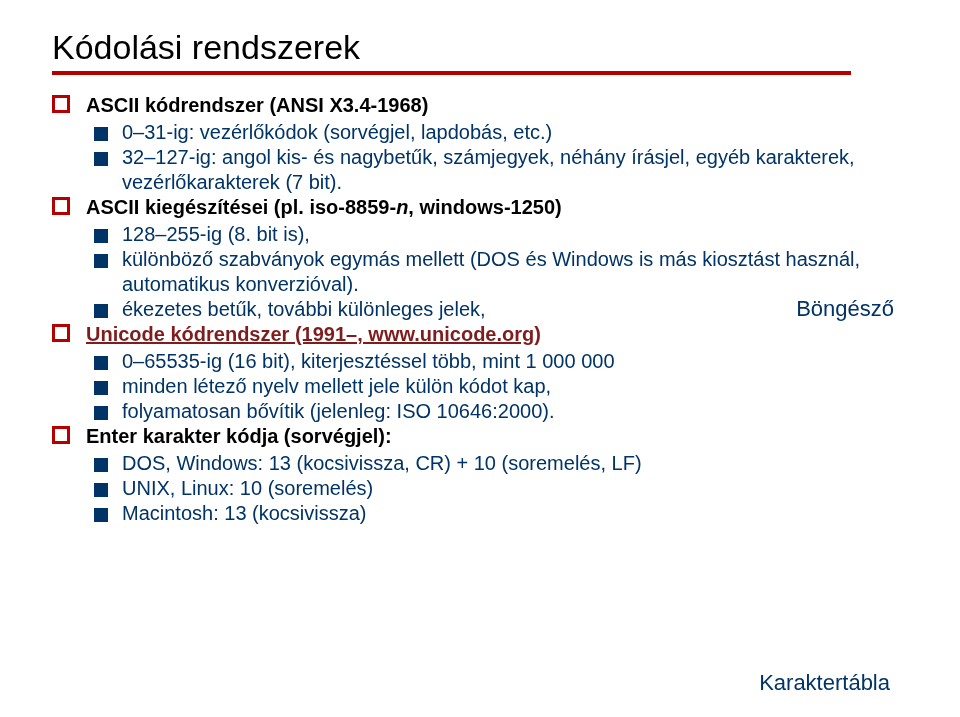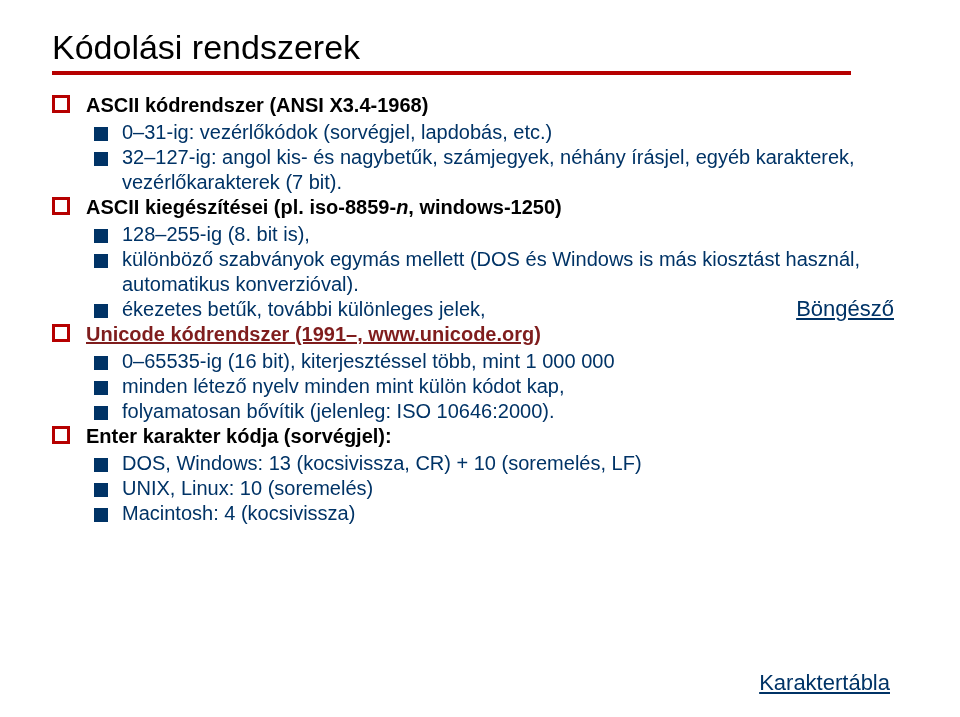--- a/index.html
+++ b/index.html
@@ -62,21 +62,20 @@
     background: #003366;
   }
   .black { color: #000; }
   .navy { color: #003366; }
   .bold { font-weight: bold; }
   .linklike { color: #7f1d1d; text-decoration: underline; cursor: pointer; }
   .ital { font-style: italic; }
   .float-link {
     position: absolute;
     color: #003366;
-    text-decoration: underline;
     font-size: 22px;
     cursor: pointer;
   }
   .fl1 { right: 66px; top: 296px; }
   .fl2 { right: 70px; top: 670px; }
 </style>
 </head>
 <body>
 
 <div class="slide">
@@ -85,23 +84,23 @@
   <div class="content" id="content">
       <div class="l1"><span class="bullet"></span><span class="bold black">ASCII kódrendszer (ANSI X3.4-1968)</span></div>
       <div class="l2"><span class="bullet"></span><span class="navy">0–31-ig: vezérlőkódok (sorvégjel, lapdobás, etc.)</span></div>
       <div class="l2"><span class="bullet"></span><span class="navy">32–127-ig: angol kis- és nagybetűk, számjegyek, néhány írásjel, egyéb karakterek, vezérlőkarakterek (7 bit).</span></div>
       <div class="l1"><span class="bullet"></span><span class="bold black">ASCII kiegészítései (pl. iso-8859-<span class="ital">n</span>, windows-1250)</span></div>
       <div class="l2"><span class="bullet"></span><span class="navy">128–255-ig (8. bit is),</span></div>
       <div class="l2"><span class="bullet"></span><span class="navy">különböző szabványok egymás mellett (DOS és Windows is más kiosztást használ, automatikus konverzióval).</span></div>
       <div class="l2"><span class="bullet"></span><span class="navy">ékezetes betűk, további különleges jelek,</span></div>
       <div class="l1"><span class="bullet"></span><span class="bold navy linklike">Unicode kódrendszer (1991–, www.unicode.org)</span></div>
       <div class="l2"><span class="bullet"></span><span class="navy">0–65535-ig (16 bit), kiterjesztéssel több, mint 1 000 000</span></div>
-      <div class="l2"><span class="bullet"></span><span class="navy">minden létező nyelv minden mint külön kódot kap,</span></div>
+      <div class="l2"><span class="bullet"></span><span class="navy">minden létező nyelv mellett jele külön kódot kap,</span></div>
       <div class="l2"><span class="bullet"></span><span class="navy">folyamatosan bővítik (jelenleg: ISO 10646:2000).</span></div>
       <div class="l1"><span class="bullet"></span><span class="bold black">Enter karakter kódja (sorvégjel):</span></div>
       <div class="l2"><span class="bullet"></span><span class="navy">DOS, Windows: 13 (kocsivissza, CR) + 10 (soremelés, LF)</span></div>
       <div class="l2"><span class="bullet"></span><span class="navy">UNIX, Linux: 10 (soremelés)</span></div>
-      <div class="l2"><span class="bullet"></span><span class="navy">Macintosh: 4 (kocsivissza)</span></div>
+      <div class="l2"><span class="bullet"></span><span class="navy">Macintosh: 13 (kocsivissza)</span></div>
     </div>
 </div>
 
 <a class="float-link fl1">Böngésző</a>
 <a class="float-link fl2">Karaktertábla</a>
 
 </body></html>

